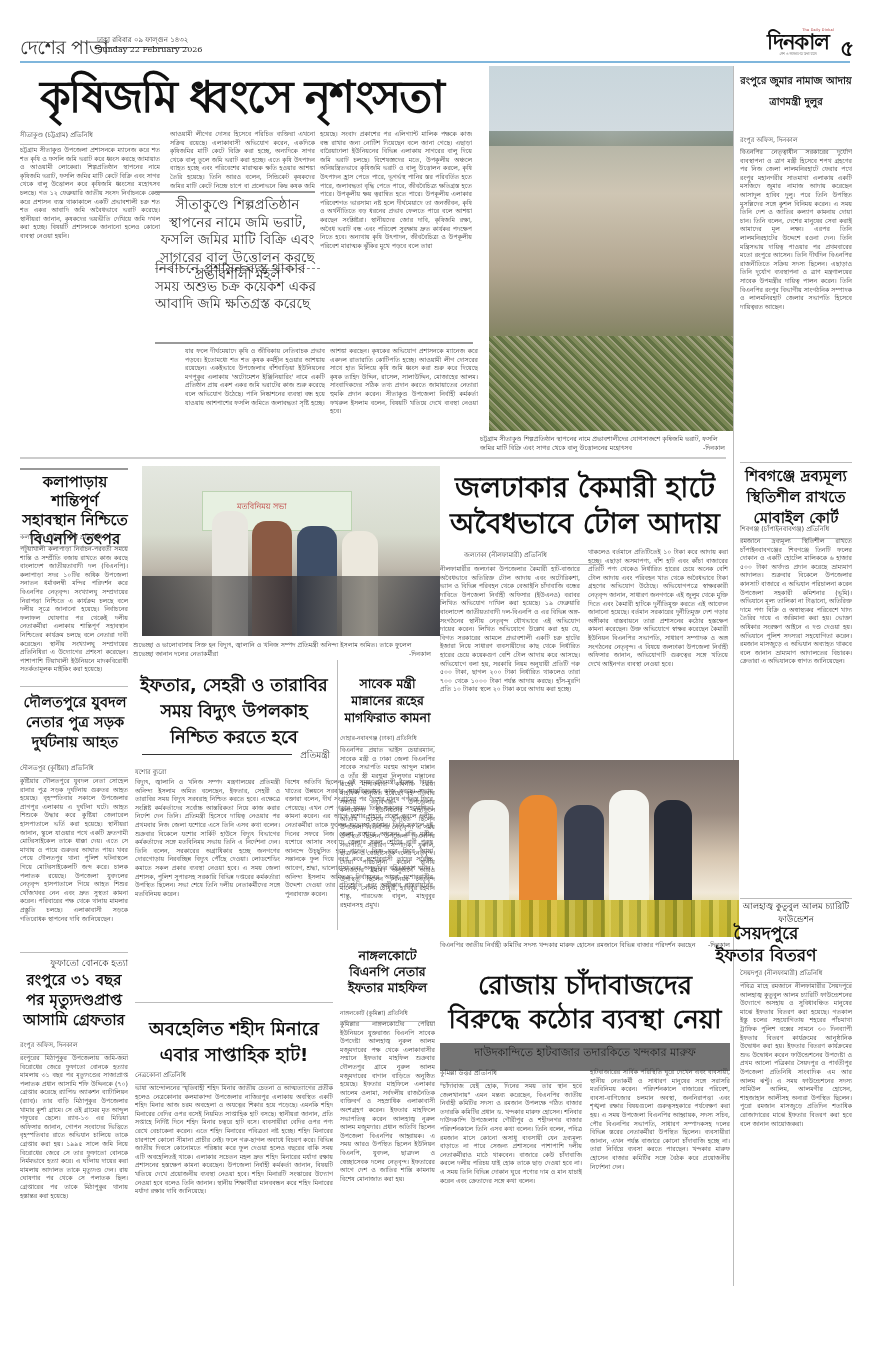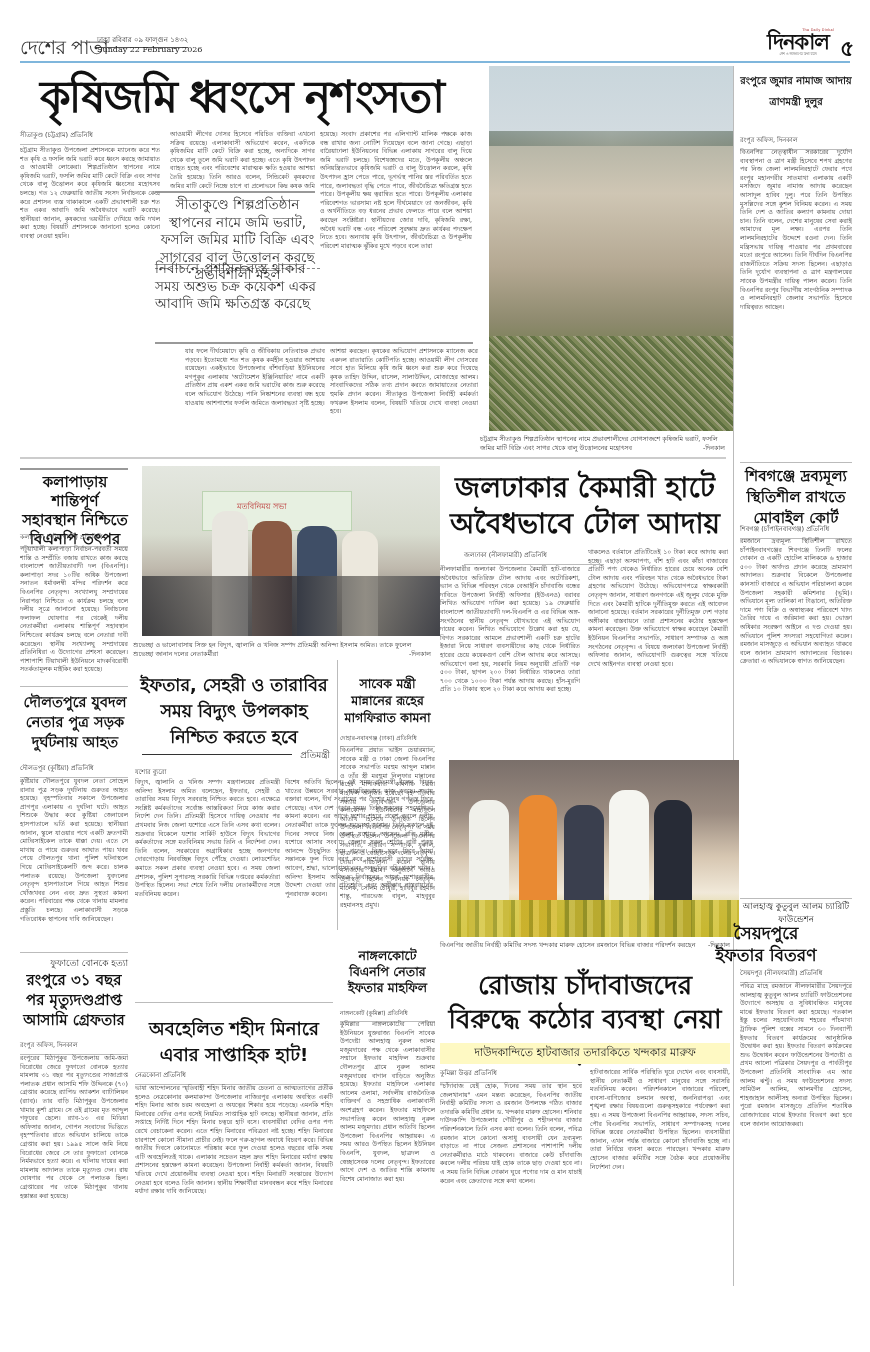--- a/index.html
+++ b/index.html
@@ -122,21 +122,21 @@
   <div style="position:absolute;left:160px;top:30px;width:40px;height:147px;background:#f5f5f0;border-radius:16px 16px 0 0;"></div>
   <div style="position:absolute;left:205px;top:40px;width:38px;height:137px;background:#272b36;border-radius:16px 16px 0 0;"></div>
   <div style="position:absolute;left:0;top:140px;width:290px;height:37px;background:repeating-linear-gradient(90deg,#c7b62c 0 8px,#9e9a22 8px 12px,#d8c94a 12px 18px);opacity:0.9;"></div>
 </div>
 <div class="abs caption" style="left:440px;top:940px;width:290px;">
   <span>বিএনপির জাতীয় নির্বাহী কমিটির সদস্য খন্দকার মারুফ হোসেন রমজানে বিভিন্ন বাজার পরিদর্শন করছেন</span>
   <span style="float:right;">-দিনকাল</span>
 </div>
 
 <div class="abs hl" style="left:440px;top:968px;width:290px;font-size:26px;line-height:34px;">রোজায় চাঁদাবাজদের বিরুদ্ধে কঠোর ব্যবস্থা নেয়া হবে</div>
-<div class="abs" style="left:440px;top:1043px;width:290px;height:21px;background:#fef9c3;">
+<div class="abs" style="left:440px;top:1043px;width:290px;height:28px;background:#737373;">
   <div style="text-align:center;font-size:11px;line-height:20px;color:#222;">দাউদকান্দিতে হাটবাজার তদারকিতে খন্দকার মারুফ</div>
 </div>
 <div class="abs byline" style="left:440px;top:1068px;width:142px;">কুমিল্লা উত্তর প্রতিনিধি</div>
 <div class="abs body-text" style="left:440px;top:1082px;width:142px;height:190px;">"চাঁদাবাজ যেই হোক, দিনের সময় তার স্থান হবে জেলখানায়" এমন মন্তব্য করেছেন, বিএনপির জাতীয় নির্বাহী কমিটির সদস্য ও রমজান উপলক্ষে গঠিত বাজার তদারকি কমিটির প্রধান ড. খন্দকার মারুফ হোসেন। শনিবার দাউদকান্দি উপজেলার গৌরীপুর ও শহীদনগর বাজার পরিদর্শনকালে তিনি এসব কথা বলেন। তিনি বলেন, পবিত্র রমজান মাসে কোনো অসাধু ব্যবসায়ী যেন দ্রব্যমূল্য বাড়াতে না পারে সেজন্য প্রশাসনের পাশাপাশি দলীয় নেতাকর্মীরাও মাঠে থাকবেন। বাজারে কেউ চাঁদাবাজি করলে দলীয় পরিচয় যাই হোক তাকে ছাড় দেওয়া হবে না। এ সময় তিনি বিভিন্ন দোকান ঘুরে পণ্যের দাম ও মান যাচাই করেন এবং ক্রেতাদের সঙ্গে কথা বলেন।</div>
 <div class="abs body-text" style="left:590px;top:1068px;width:140px;height:204px;">হাটবাজারের সার্বিক পরিস্থিতি ঘুরে দেখেন এবং ব্যবসায়ী, স্থানীয় নেতাকর্মী ও সাধারণ মানুষের সঙ্গে সরাসরি মতবিনিময় করেন। পরিদর্শনকালে বাজারের পরিবেশ, ব্যবসা-বাণিজ্যের চলমান অবস্থা, জননিরাপত্তা এবং শৃঙ্খলা রক্ষার বিষয়গুলো গুরুত্বসহকারে পর্যবেক্ষণ করা হয়। এ সময় উপজেলা বিএনপির আহ্বায়ক, সদস্য সচিব, পৌর বিএনপির সভাপতি, সাধারণ সম্পাদকসহ দলের বিভিন্ন স্তরের নেতাকর্মীরা উপস্থিত ছিলেন। ব্যবসায়ীরা জানান, এখন পর্যন্ত বাজারে কোনো চাঁদাবাজি হচ্ছে না। তারা নির্বিঘ্নে ব্যবসা করতে পারছেন। খন্দকার মারুফ হোসেন বাজার কমিটির সঙ্গে বৈঠক করে প্রয়োজনীয় নির্দেশনা দেন।</div>
 
 <div class="rule-h" style="left:740px;top:898px;width:112px;"></div>
 <div class="abs" style="left:740px;top:900px;width:112px;font-size:8.5px;line-height:13px;text-align:center;color:#222;">আলহাজ্ব কুতুবুল আলম চ্যারিটি ফাউন্ডেশন</div>
 <div class="abs hl" style="left:710px;top:922px;width:112px;font-size:17px;line-height:22px;">সৈয়দপুরে ইফতার বিতরণ</div>
 <div class="abs byline" style="left:740px;top:968px;width:112px;">সৈয়দপুর (নীলফামারী) প্রতিনিধি</div>

